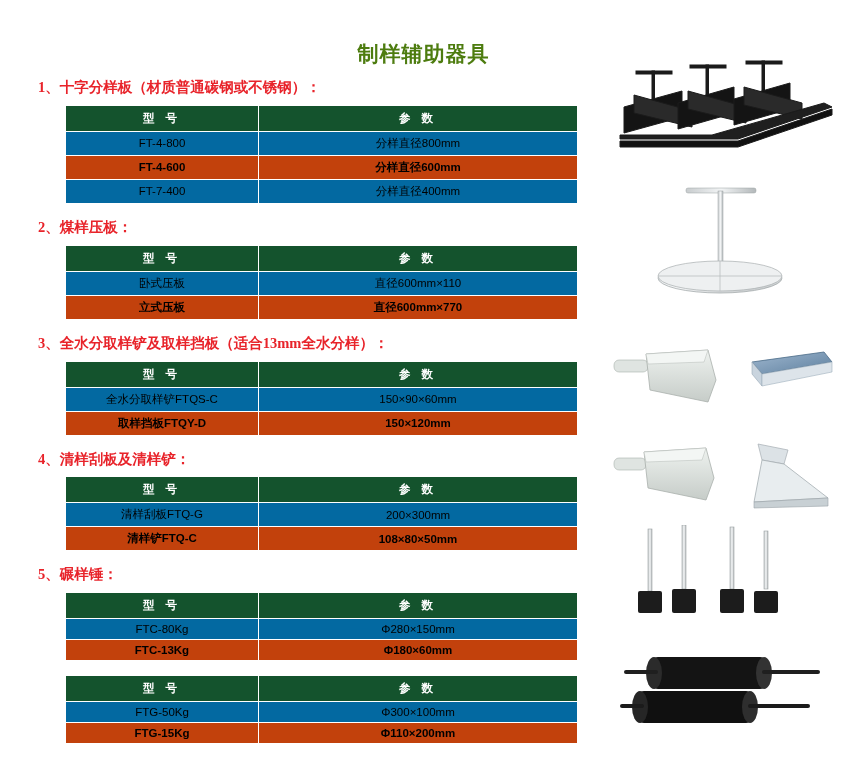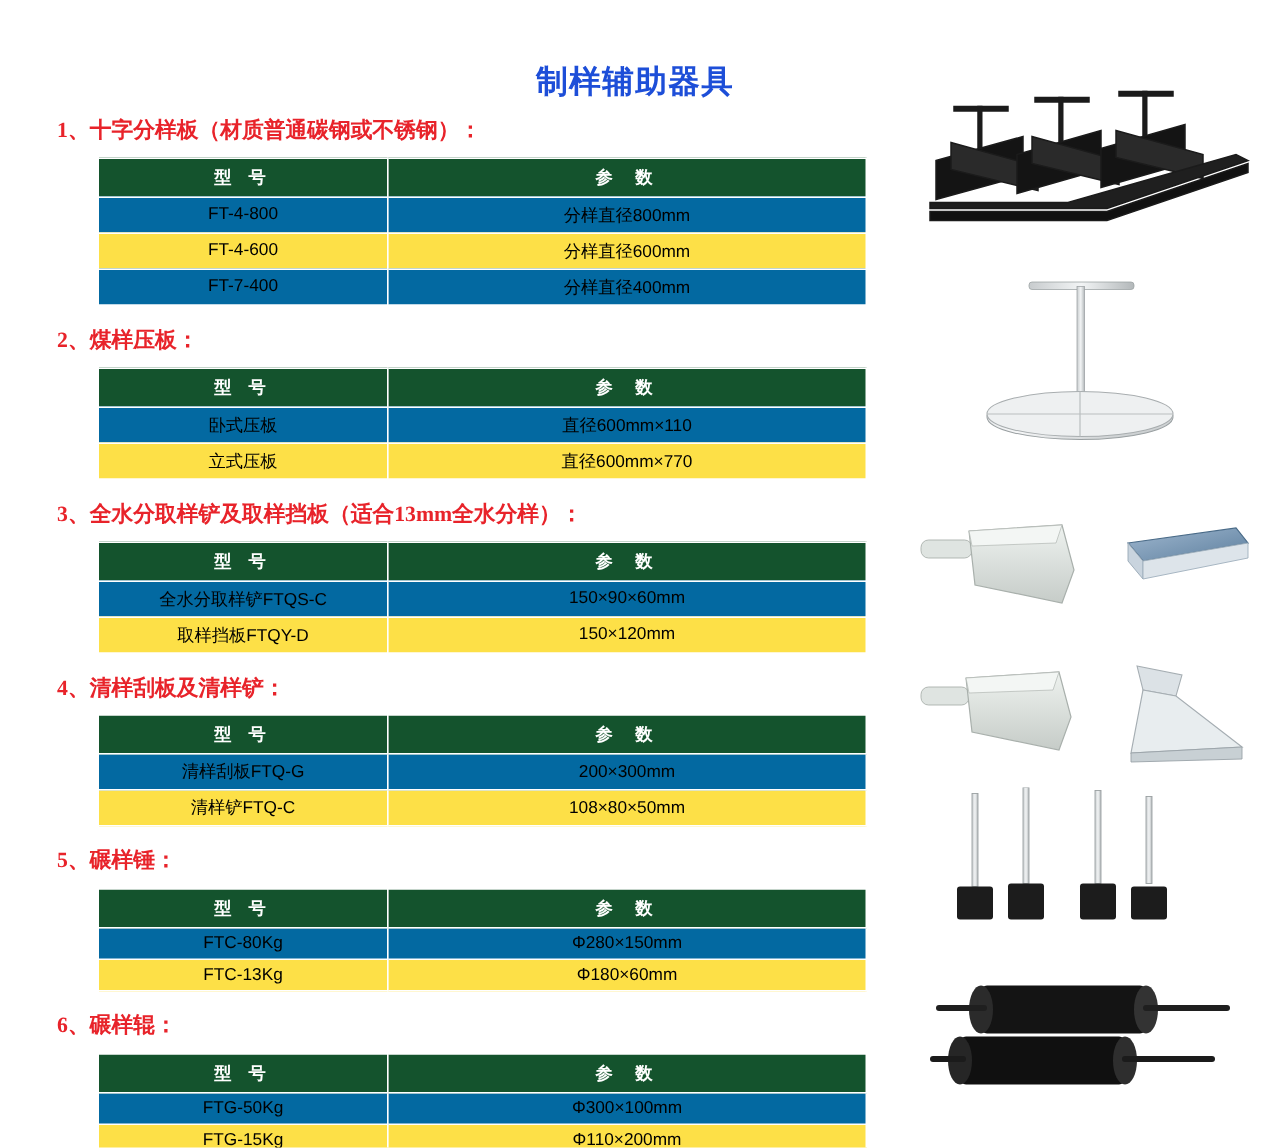--- a/index.html
+++ b/index.html
@@ -22,21 +22,21 @@
   }
   .page-title {
     position: absolute;
     top: 40px;
     left: 0;
     width: 847px;
     text-align: center;
     font-size: 21px;
     font-weight: bold;
     letter-spacing: 1px;
-    color: #1d4ed8;
+    color: #4d7c0f;
   }
   .content-col {
     position: absolute;
     left: 38px;
     top: 78px;
     width: 560px;
   }
   .section {
     margin-bottom: 14px;
   }
@@ -68,24 +68,25 @@
     font-size: 11.5px;
     text-align: center;
     padding: 4px 0 4px 0;
     border: 1px solid #ffffff;
     color: #000;
   }
   table.spec tr.shaded td {
     background: #0369a1;
   }
   table.spec tr.plain td {
-    background: #fde047;
+    background: #c2410c;
+    font-weight: bold;
   }
   .col-model { width: 192px; }
-  .col-param { width: 318px; font-family: Liberation Mono, monospace; }
+  .col-param { width: 318px; }
 
   
   .img-col {
     position: absolute;
     left: 600px;
     top: 0;
     width: 247px;
     height: 765px;
   }
   .fig {
@@ -217,21 +218,20 @@
           </tr>
           <tr class="plain">
             <td>FTC-13Kg</td>
             <td>Φ180×60mm</td>
           </tr>
         </tbody>
       </table>
     </div>
 
     <div class="section">
-      <p class="section-title">6、碾样辊：</p>
       <table class="spec">
         <thead>
           <tr>
             <th class="col-model">型    号</th>
             <th class="col-param">参    数</th>
           </tr>
         </thead>
         <tbody>
           <tr class="shaded">
             <td>FTG-50Kg</td>

